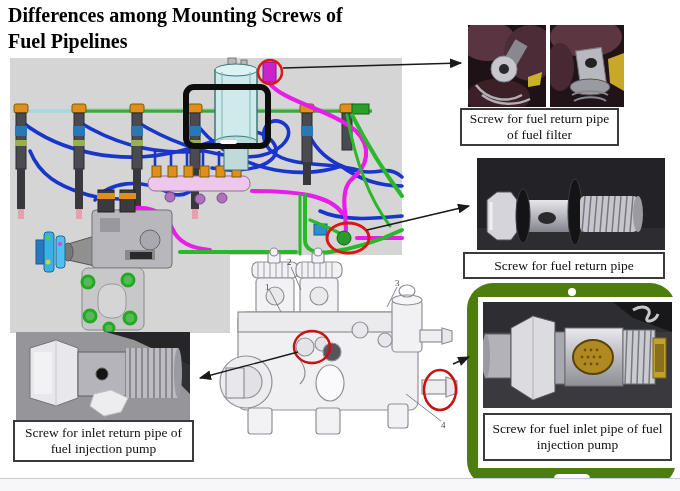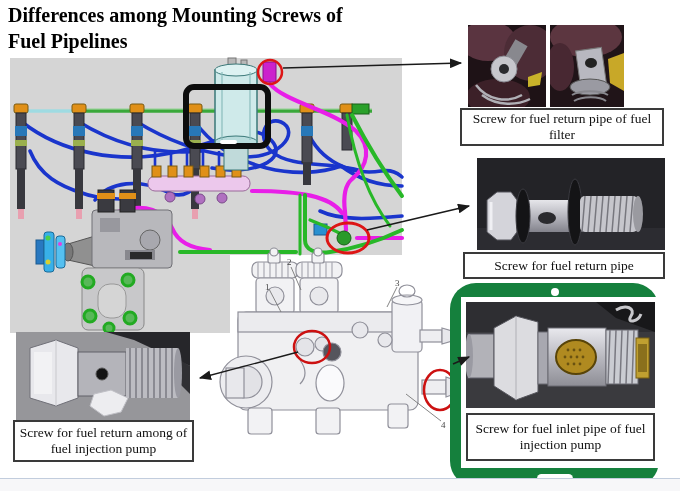--- a/index.html
+++ b/index.html
@@ -6,21 +6,21 @@
   .canvas{position:relative;width:680px;height:491px;background:#ffffff;overflow:hidden;
           font-family:"Liberation Serif","DejaVu Serif",serif;}
   .title{position:absolute;left:8px;top:2px;width:362px;font-size:20px;font-weight:bold;
          line-height:1.3;color:#000;}
   svg{position:absolute;left:0;top:0;}
   .caption{position:absolute;background:#fff;border:2px solid #3a3a3a;display:flex;align-items:center;
            justify-content:center;text-align:center;font-size:13.5px;line-height:1.18;color:#101010;
            padding:1px 4px;box-sizing:border-box;}
   .photo{position:absolute;overflow:hidden;}
   .photo svg{position:static;display:block;}
-  .red-frame{position:absolute;left:450px;top:283px;width:209px;height:204px;background:#15803d;
+  .red-frame{position:absolute;left:467px;top:283px;width:209px;height:204px;background:#4d7c0f;
              border-radius:26px;}
   .red-frame .cam{position:absolute;left:50%;top:5px;width:8px;height:8px;margin-left:-4px;
                   border-radius:50%;background:#fff;}
   .red-frame .pill{position:absolute;left:50%;bottom:4px;width:36px;height:9px;margin-left:-18px;
                    border-radius:5px;background:#fff;}
   .red-frame .panel{position:absolute;left:11px;top:14px;width:199px;height:171px;background:#fff;}
   .bottom-rule{position:absolute;left:0;top:478px;width:680px;height:1px;background:#c2cddd;}
   .bottom-strip{position:absolute;left:0;top:479px;width:680px;height:12px;background:#f7f7f9;}
 </style>
 </head>
@@ -281,21 +281,21 @@
       <rect width="74" height="82" fill="#201418"></rect>
       <ellipse cx="36" cy="12" rx="36" ry="20" fill="#5c3640"></ellipse>
       <ellipse cx="10" cy="42" rx="14" ry="24" fill="#482832"></ellipse>
       <polygon points="58,34 74,28 74,66 60,58" fill="#c8a828"></polygon>
       <rect x="28" y="24" width="26" height="36" fill="#b8b8c0" stroke="#777" transform="rotate(-8 41 42)"></rect>
       <ellipse cx="41" cy="38" rx="6" ry="5" fill="#222"></ellipse>
       <ellipse cx="40" cy="62" rx="20" ry="8" fill="#9a9aa2" stroke="#555"></ellipse>
       <path d="M22,70 C30,65 50,65 58,70 M24,76 C32,71 50,71 56,76" stroke="#88888e" stroke-width="2" fill="none"></path>
     </svg>
   </div>
-  <div class="caption" style="left:460px;top:108px;width:204px;height:38px;">Screw for fuel return pipe of fuel filter</div>
+  <div class="caption" style="left:460px;top:108px;width:159px;height:38px;">Screw for fuel return pipe of fuel filter</div>
 
   <div class="photo" style="left:477px;top:158px;width:188px;height:92px;">
     <svg width="188" height="92" viewBox="0 0 188 92">
       <rect width="188" height="92" fill="#232327"></rect>
       <rect y="70" width="188" height="22" fill="#2c2c31"></rect>
       <polygon points="10,42 20,34 34,34 40,42 40,74 34,82 20,82 10,74" fill="#d4d4da" stroke="#55555c"></polygon>
       <path d="M14,44 V72" stroke="#f0f0f4" stroke-width="3"></path>
       <rect x="44" y="42" width="54" height="32" fill="url(#silv2)"></rect>
       <linearGradient id="silv2" x1="0" y1="0" x2="0" y2="1">
         <stop offset="0" stop-color="#e6e6ea"></stop>
@@ -321,21 +321,21 @@
       <path d="M40,8 L40,74" stroke="#c8c8cc"></path>
       <rect x="18" y="20" width="18" height="42" fill="#f6f6f8" opacity="0.7"></rect>
       <rect x="62" y="20" width="48" height="44" fill="#b4b4ba" stroke="#606068"></rect>
       <circle cx="86" cy="42" r="6" fill="#141414" stroke="#555"></circle>
       <rect x="110" y="16" width="52" height="50" fill="#bcbcc2"></rect>
       <path d="M114,16 v50 M120,16 v50 M126,16 v50 M132,16 v50 M138,16 v50 M144,16 v50 M150,16 v50 M156,16 v50" stroke="#7a7a82" stroke-width="1.5"></path>
       <ellipse cx="162" cy="41" rx="4" ry="25" fill="#9a9aa2"></ellipse>
       <polygon points="78,62 95,58 112,66 105,80 88,84 74,74" fill="#ededf0" stroke="#c0c0c6"></polygon>
     </svg>
   </div>
-  <div class="caption" style="left:13px;top:420px;width:181px;height:42px;">Screw for fuel return among of fuel injection pump</div>
+  <div class="caption" style="left:13px;top:420px;width:181px;height:42px;">Screw for inlet return pipe of fuel injection pump</div>
 
   <div class="red-frame">
     <div class="cam"></div>
     <div class="pill"></div>
     <div class="panel">
       <div class="photo" style="left:5px;top:5px;width:189px;height:106px;">
         <svg width="189" height="106" viewBox="0 0 189 106">
           <rect width="189" height="106" fill="#3a3a3e"></rect>
           <rect width="189" height="30" fill="#2e2e32"></rect>
           <polygon points="130,0 189,0 189,30 150,16" fill="#18181a"></polygon>

